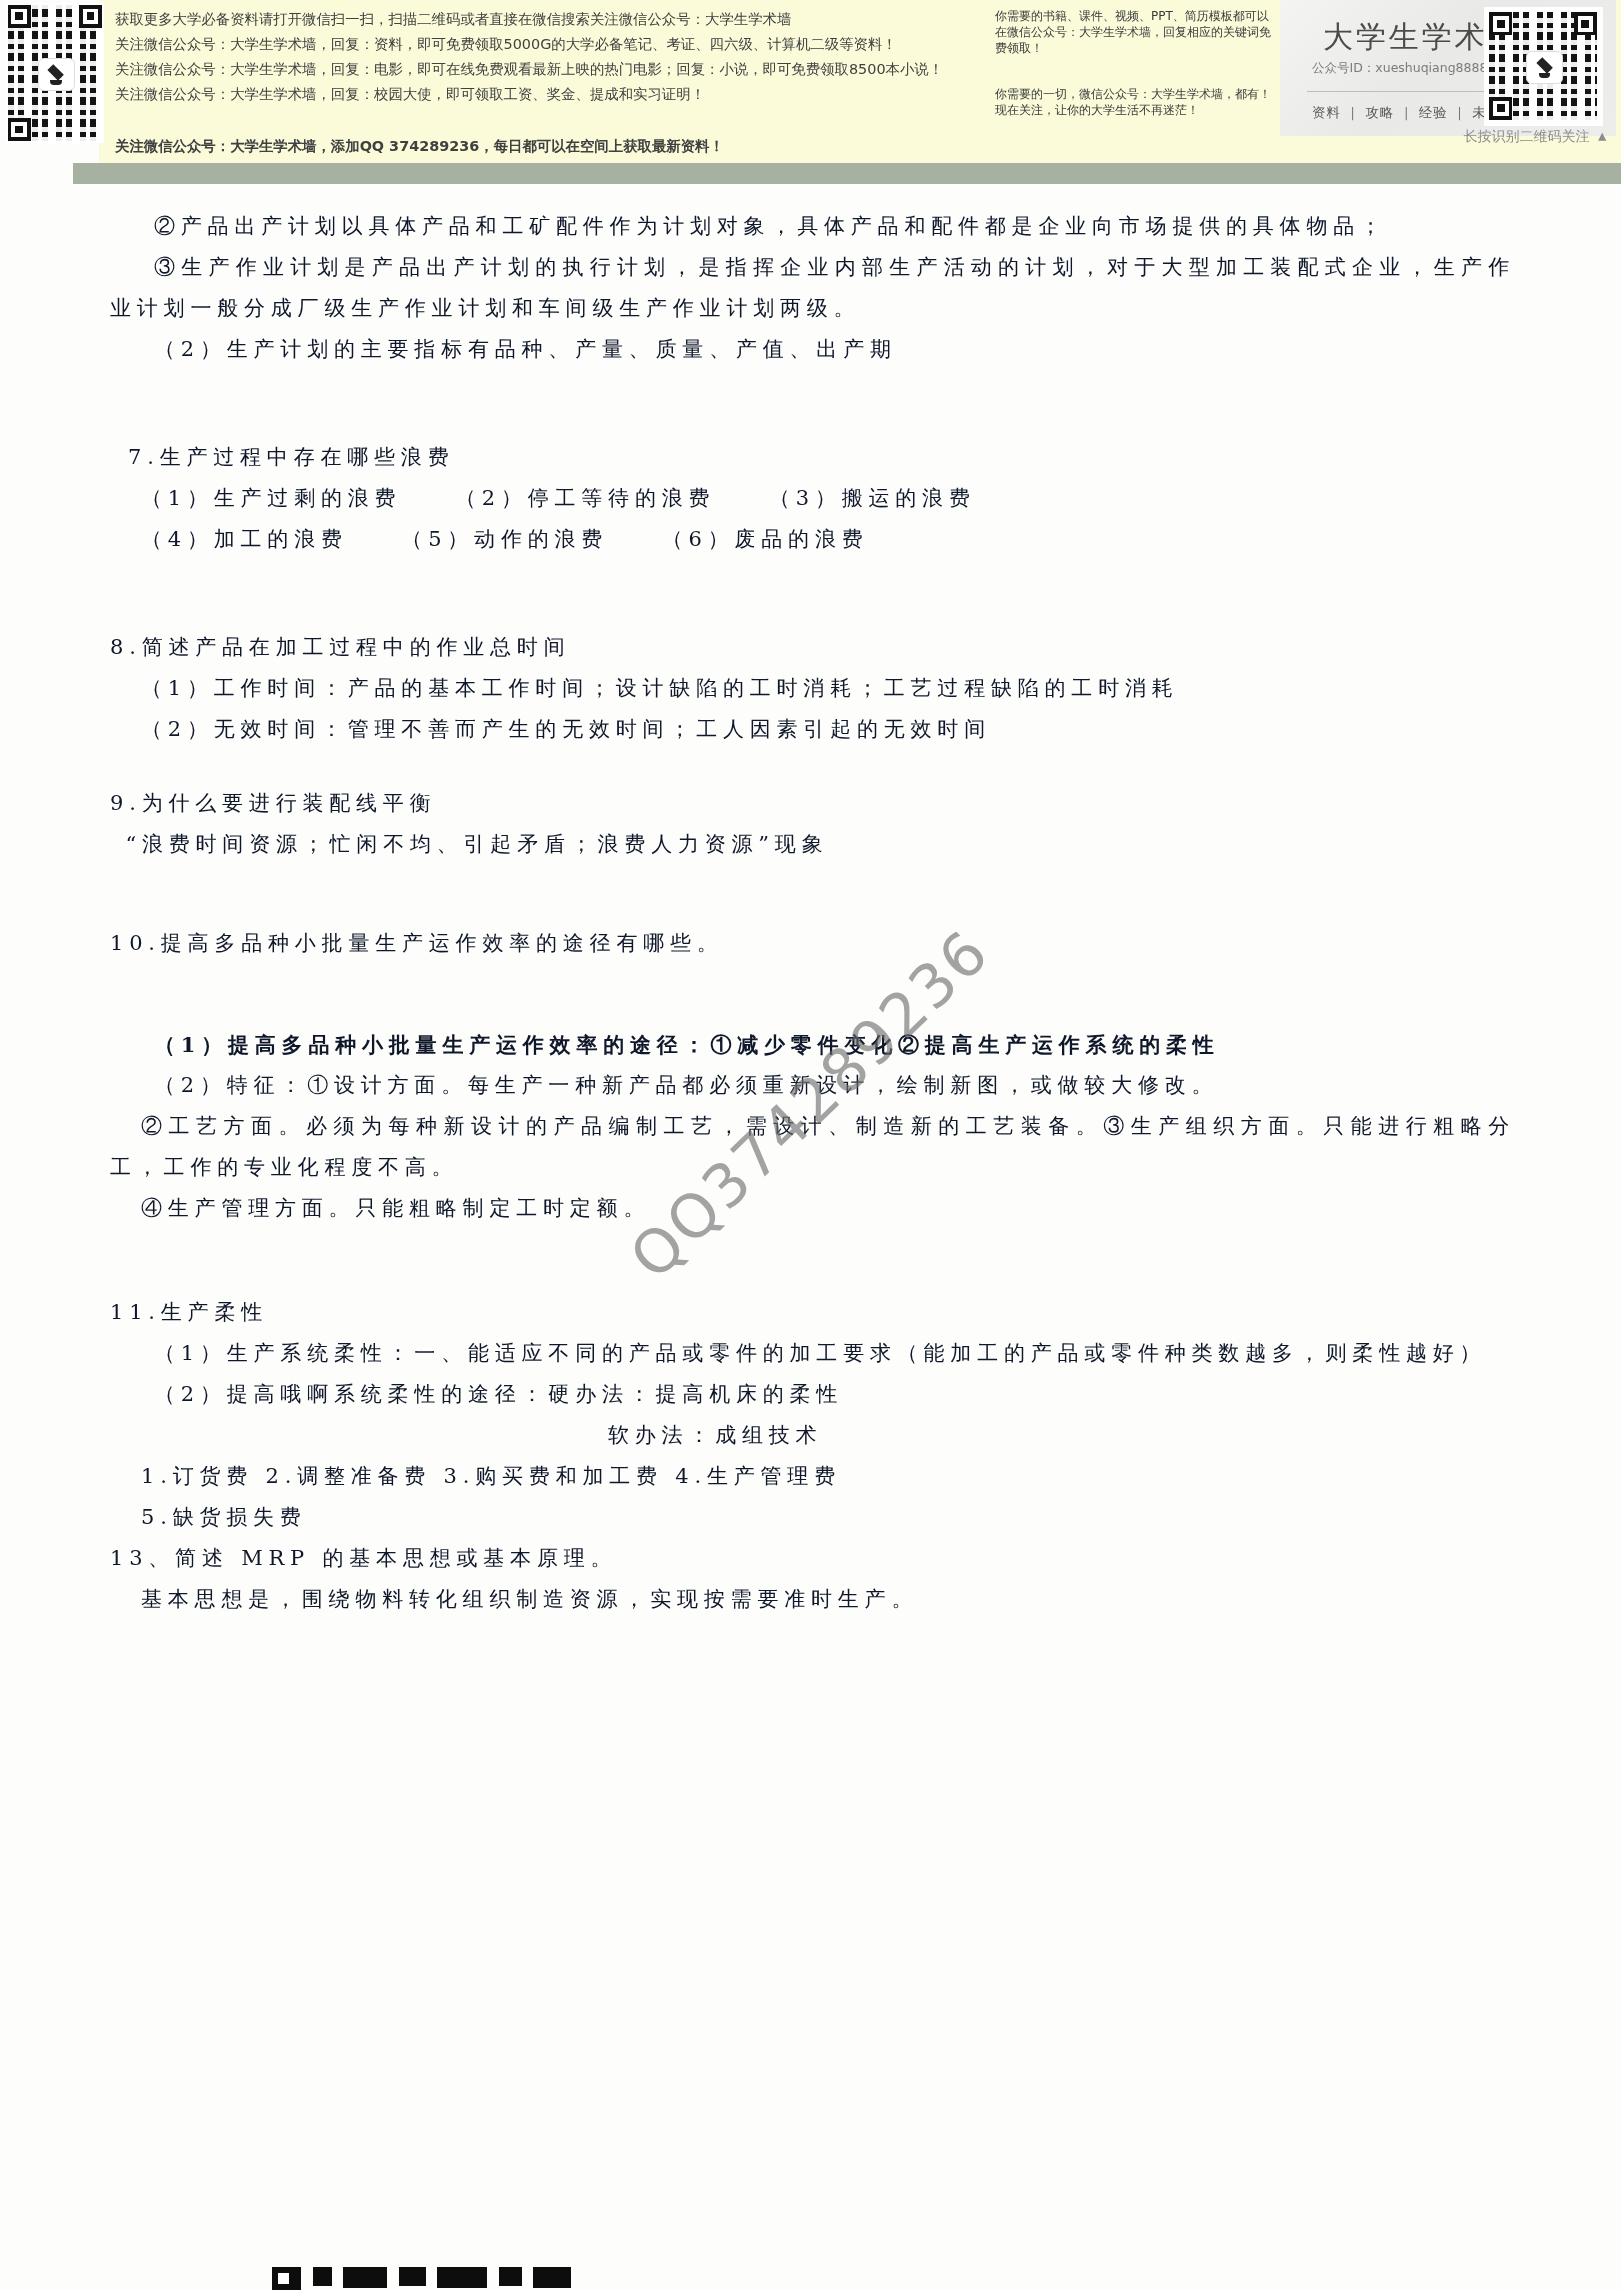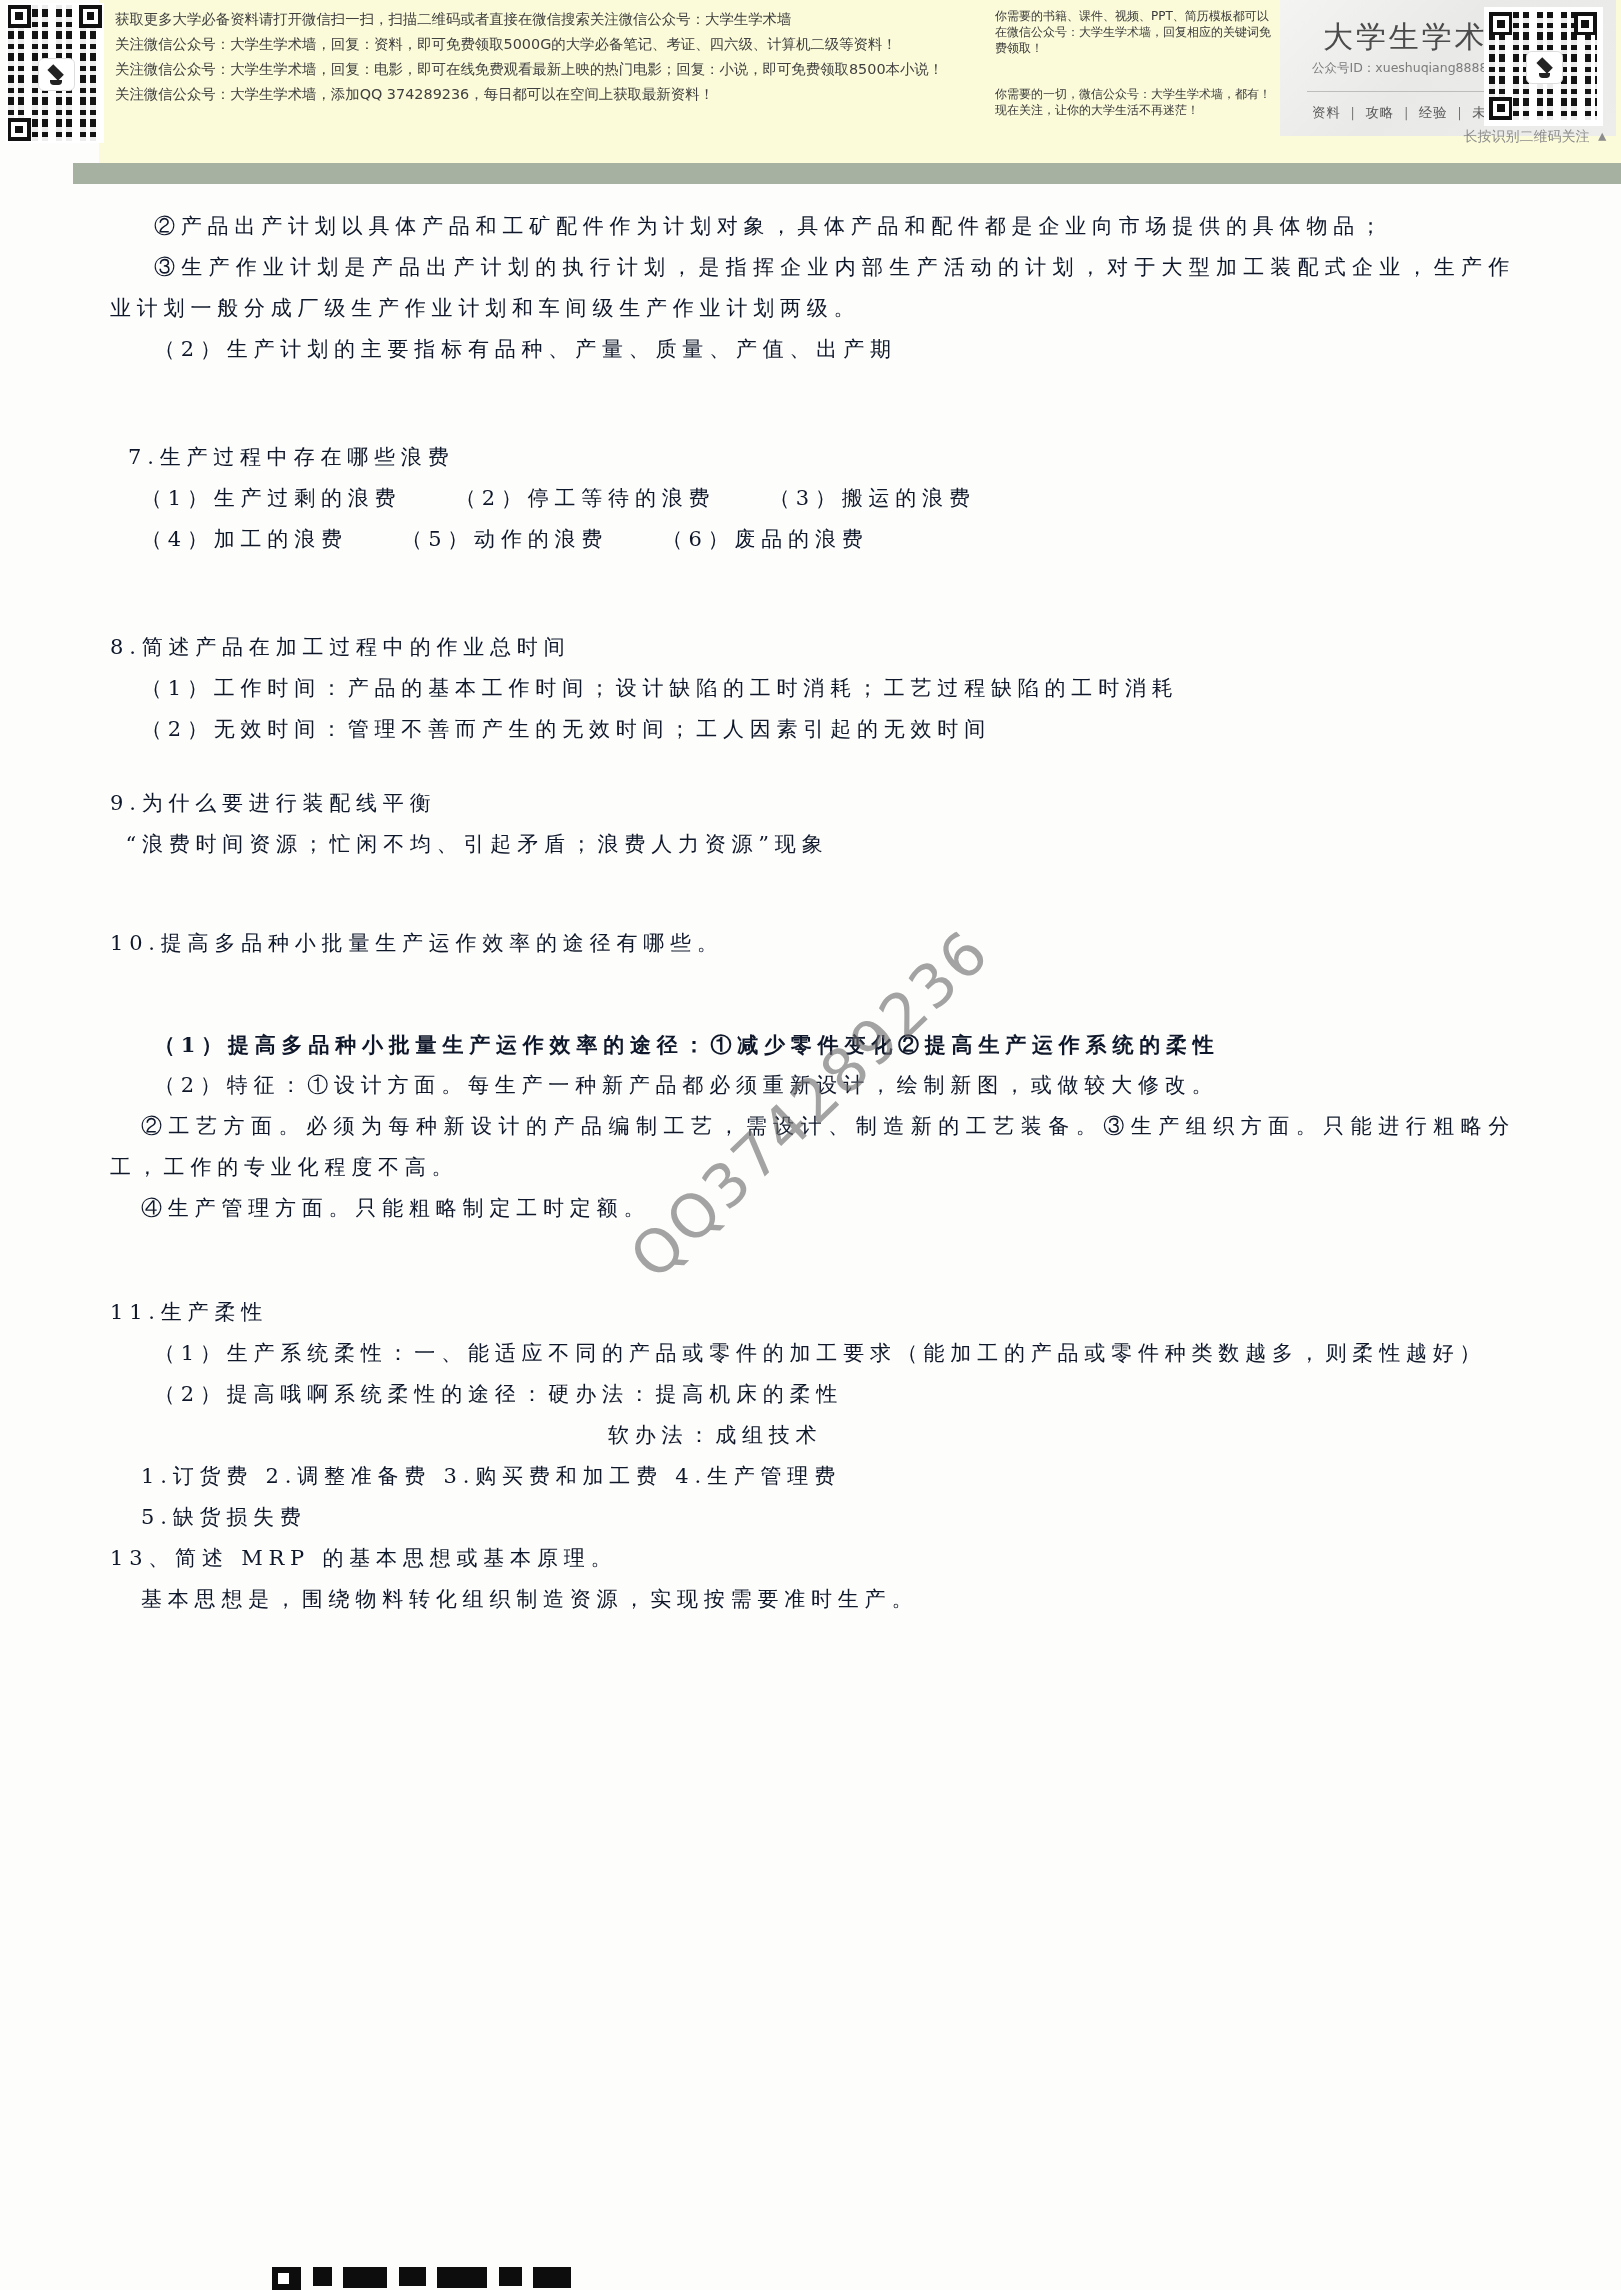--- a/index.html
+++ b/index.html
@@ -108,20 +108,21 @@
         <div class="fi"></div>
       </div>
     <div class="cap-logo"></div>
   </div>
 </div>
 
 <div class="banner-lines">
     <p>获取更多大学必备资料请打开微信扫一扫，扫描二维码或者直接在微信搜索关注微信公众号：大学生学术墙</p>
     <p>关注微信公众号：大学生学术墙，回复：资料，即可免费领取5000G的大学必备笔记、考证、四六级、计算机二级等资料！</p>
     <p>关注微信公众号：大学生学术墙，回复：电影，即可在线免费观看最新上映的热门电影；回复：小说，即可免费领取8500本小说！</p>
+    <p>关注微信公众号：大学生学术墙，回复：校园大使，即可领取工资、奖金、提成和实习证明！</p>
     <p>关注微信公众号：大学生学术墙，添加QQ 374289236，每日都可以在空间上获取最新资料！</p>
   </div>
 
 <div class="side-notes">
   <div class="side-note-top">你需要的书籍、课件、视频、PPT、简历模板都可以在微信公众号：大学生学术墙，回复相应的关键词免费领取！</div>
   <div class="side-note-bottom">你需要的一切，微信公众号：大学生学术墙，都有！现在关注，让你的大学生活不再迷茫！</div>
 </div>
 
 <div class="promo">
   <div class="promo-title">大学生学术墙</div>

